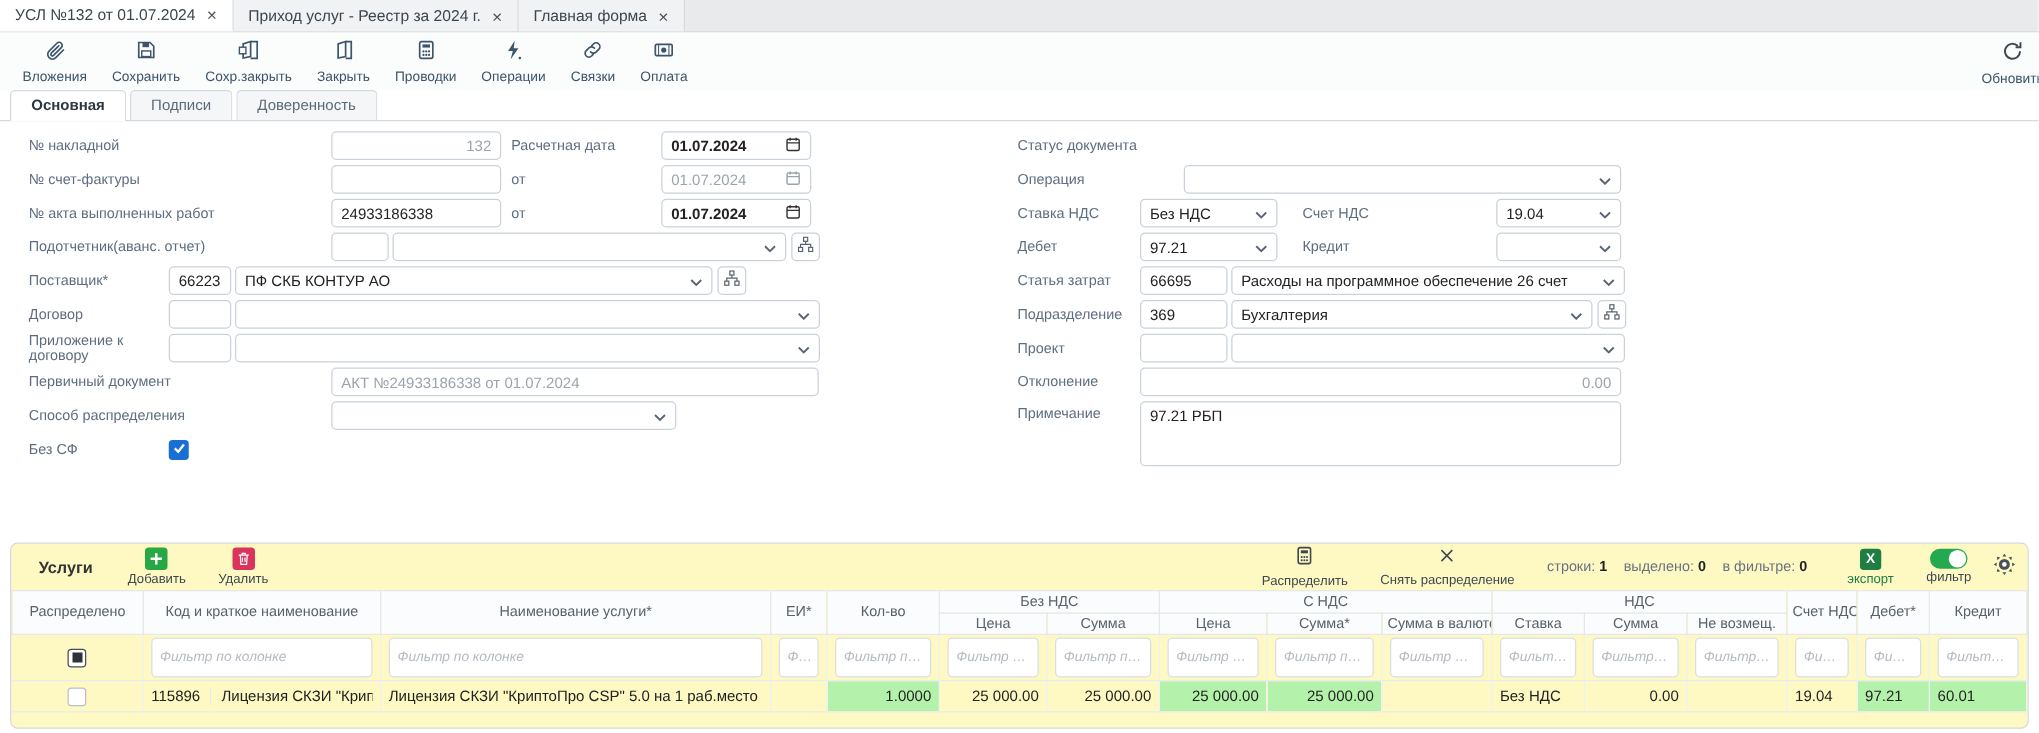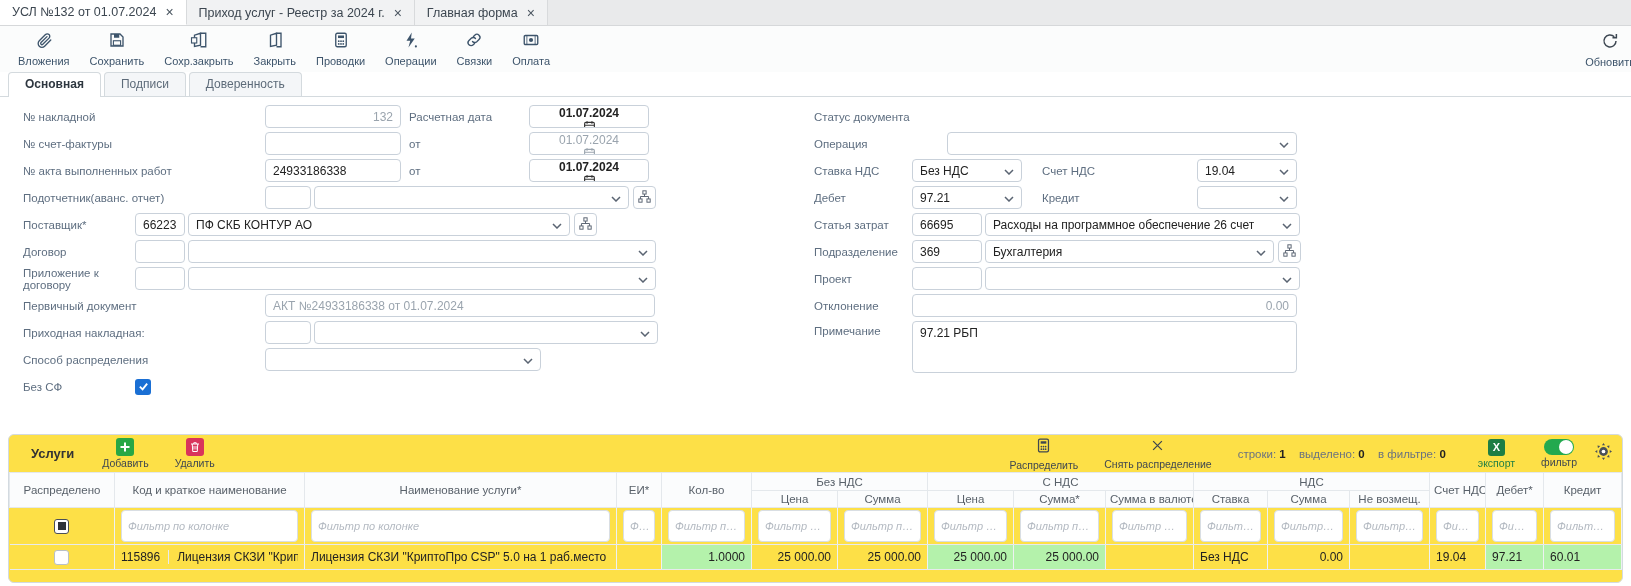--- a/index.html
+++ b/index.html
@@ -42,30 +42,30 @@
     display:flex; align-items:center; padding:0 7px; font-size:12px; color:#222;
     flex:none; overflow:hidden; white-space:nowrap; }
   .inp.grey { color:#9aa4ae; }
   .inp.right { justify-content:flex-end; }
   .dd { justify-content:space-between; }
   .dd .ddtext { overflow:hidden; white-space:nowrap; }
   .chev { flex:none; margin-left:5px; }
   .treebtn { width:23px; height:23px; border:1px solid #c9d1da; border-radius:4px;
     margin-left:4px; display:flex; align-items:center; justify-content:center; flex:none;
     background:#fff; }
-  .datebox { justify-content:space-between;flex-direction:column; }
+  .datebox { justify-content:space-between; }
   .cb { width:16px; height:16px; border-radius:3px; background:#1a6fd4;
     display:flex; align-items:center; justify-content:center; flex:none; }
   textarea.note { border:1px solid #c9d1da; border-radius:4px; width:385px; height:52px;
     font-family:"Liberation Sans", sans-serif; font-size:12px; color:#222; padding:4px 7px;
     resize:none; }
 
   
   .panel { margin:4px 8px 0; border:1px solid #d3dae0; border-radius:6px; overflow:hidden;
-    background:#fde047; }
+    background:#fef9c3; }
   .ptool { height:37px; display:flex; align-items:center; padding:0 10px 0 22px; }
   .ptitle { font-size:13px; font-weight:bold; color:#333; margin-right:28px; }
   .stack { display:flex; flex-direction:column; align-items:center; gap:1px; margin-right:26px; }
   .stack .slabel { font-size:10.5px; color:#3f4750; white-space:nowrap; }
   .addbtn { width:18px; height:18px; border-radius:3px; background:#28a745; color:#fff;
     display:flex; align-items:center; justify-content:center; }
   .delbtn { width:18px; height:18px; border-radius:3px; background:#d9345b; color:#fff;
     display:flex; align-items:center; justify-content:center; }
   .rgroup { margin-left:auto; display:flex; align-items:center; }
   .counters { font-size:11.5px; color:#6a7280; margin:0 22px 0 0; white-space:nowrap; }
@@ -305,30 +305,20 @@
               <path d="M1 1l4 4 4-4" fill="none" stroke="#5a6472" stroke-width="1.5"></path>
             </svg></span>
       </div>
     </div>
 
     <div class="frow">
       <span class="flabel" style="width:242px">Первичный документ</span>
       <div class="inp grey" style="width:390px">АКТ №24933186338 от 01.07.2024</div>
     </div>
 
-    <div class="frow">
-      <span class="flabel" style="width:242px">Приходная накладная:</span>
-      <div class="inp" style="width:46px"></div>
-      <div class="inp dd" style="width:344px; margin-left:3px">
-        <span class="ddtext"></span>
-        <span class="chev"><svg width="10" height="6" viewBox="0 0 10 6">
-              <path d="M1 1l4 4 4-4" fill="none" stroke="#5a6472" stroke-width="1.5"></path>
-            </svg></span>
-      </div>
-    </div>
 
     <div class="frow">
       <span class="flabel" style="width:242px">Способ распределения</span>
       <div class="inp dd" style="width:276px">
         <span class="ddtext"></span>
         <span class="chev"><svg width="10" height="6" viewBox="0 0 10 6">
               <path d="M1 1l4 4 4-4" fill="none" stroke="#5a6472" stroke-width="1.5"></path>
             </svg></span>
       </div>
     </div>

